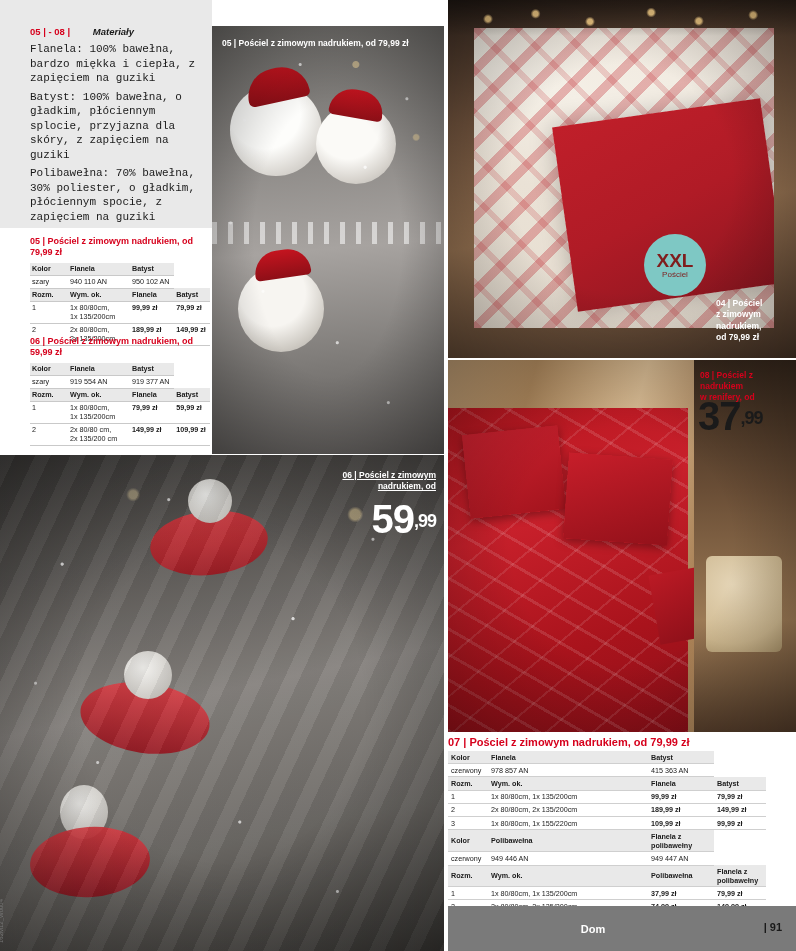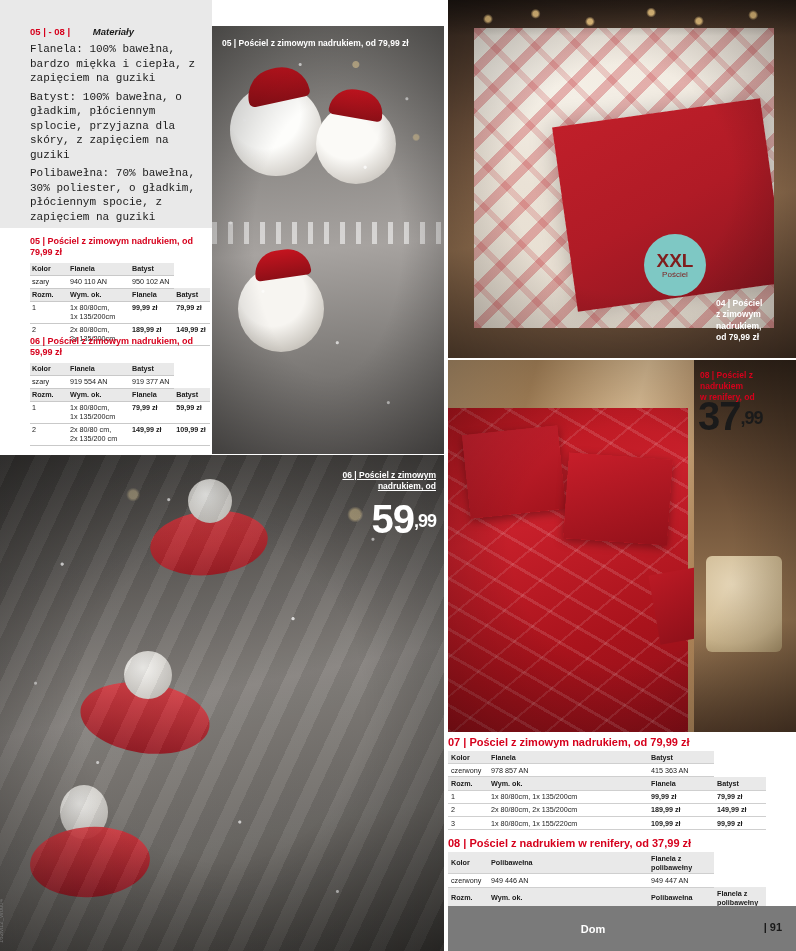--- a/index.html
+++ b/index.html
@@ -361,21 +361,20 @@
       </tr>
       <tr>
         <td>3</td>
         <td>1x 80/80cm, 1x 155/220cm</td>
         <td class="r">109,99 zł</td>
         <td class="r">99,99 zł</td>
       </tr>
     </tbody>
       </table>
 
-    <div class="br-title" style="margin-top:7px;">08 | Pościel z nadrukiem w renifery, od 37,99 zł</div>
     <table class="br">
       <tbody>
           <tr class="hdr">
         <th style="width:40px">Kolor</th>
         <th style="width:148px">Polibawełna</th>
         <th>Flanela z polibawełny</th>
       </tr>
       <tr>
         <td>czerwony</td>
         <td>949 446 AN</td>

